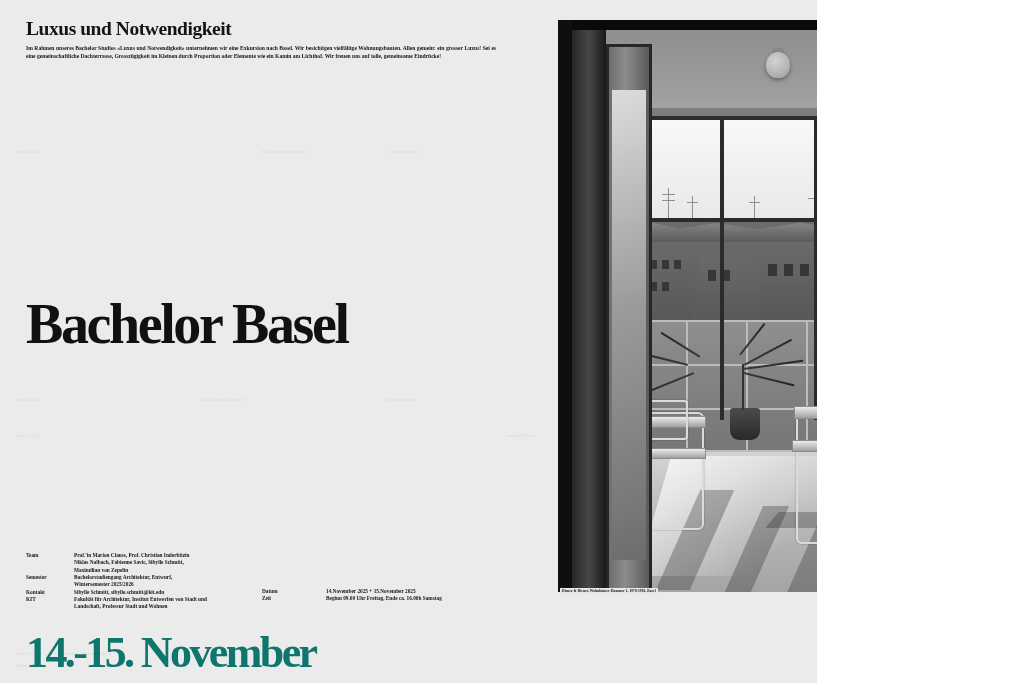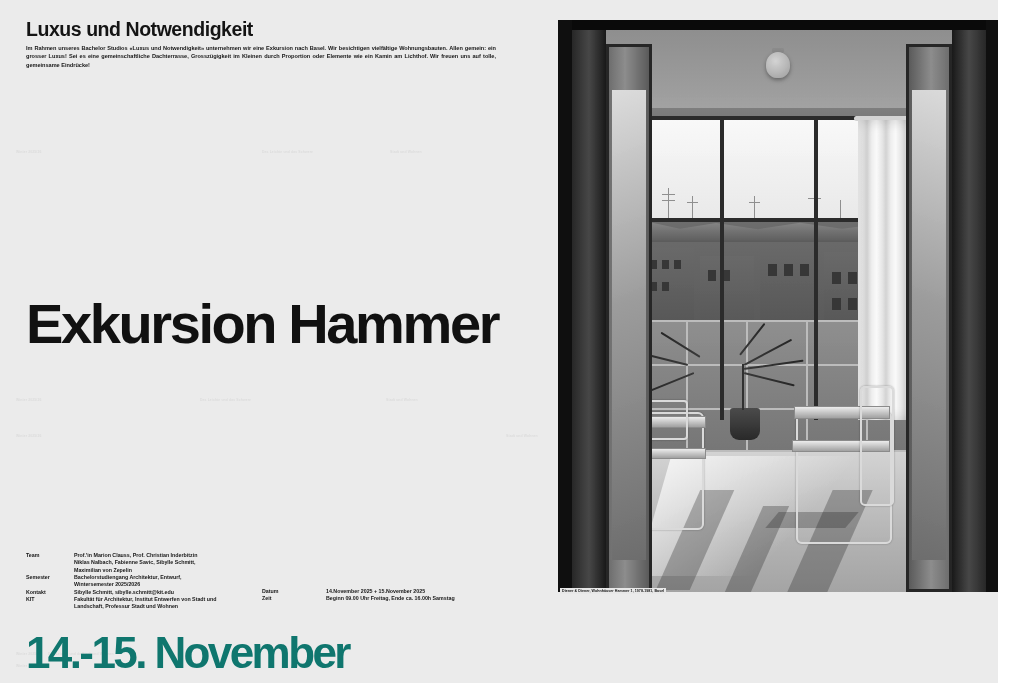--- a/index.html
+++ b/index.html
@@ -4,23 +4,24 @@
 <style>
   * { margin:0; padding:0; box-sizing:border-box; }
   html, body { width:1024px; height:683px; }
   body {
     background:#ffffff;
     font-family:"Liberation Sans", sans-serif;
     -webkit-font-smoothing:antialiased;
   }
   #poster {
     position:relative;
-    width:998px; height:683px;
+    width:817px; height:683px;
     background:#ebebeb;
     overflow:hidden;
+    font-family:Liberation Serif, serif;
   }
 
   
   .wm-row { position:absolute; left:0; width:552px; height:10px; }
   .wm {
     position:absolute;
     font-size:3.4px;
     letter-spacing:.12px;
     font-weight:700;
     color:#dcdcdc;
@@ -218,21 +219,21 @@
     <span class="wm c2" style="left:48px;top:0">Das Leichte und das Schwere</span>
     <span class="wm c2" style="left:82px;top:0">Stadt und Wohnen</span>
   </div>
   <div class="wm-row" style="top:664px">
     <span class="wm" style="left:16px;top:0">Winter 2025/26</span>
   </div>
 
   <h1 class="hdr-title">Luxus und Notwendigkeit</h1>
   <p class="hdr-body">Im Rahmen unseres Bachelor Studios «Luxus und Notwendigkeit» unternehmen wir eine Exkursion nach Basel. Wir besichtigen vielfältige Wohnungsbauten. Allen gemein: ein grosser Luxus! Sei es eine gemeinschaftliche Dachterrasse, Grosszügigkeit im Kleinen durch Proportion oder Elemente wie ein Kamin am Lichthof. Wir freuen uns auf tolle, gemeinsame Eindrücke!</p>
 
-  <div class="exkursion">Exkursion Hammer</div>
+  <div class="exkursion">Bachelor Basel</div>
   <div class="bigdate">14.-15. November</div>
 
   <div class="credits">
     <div class="crow">
       <div class="ckey">Team</div>
       <div class="cval">
         <div>Prof.'in Marion Clauss, Prof. Christian Inderbitzin</div>
         <div>Niklas Nalbach, Fabienne Savic, Sibylle Schmitt,</div>
         <div>Maximilian von Zepelin</div>
       </div>

